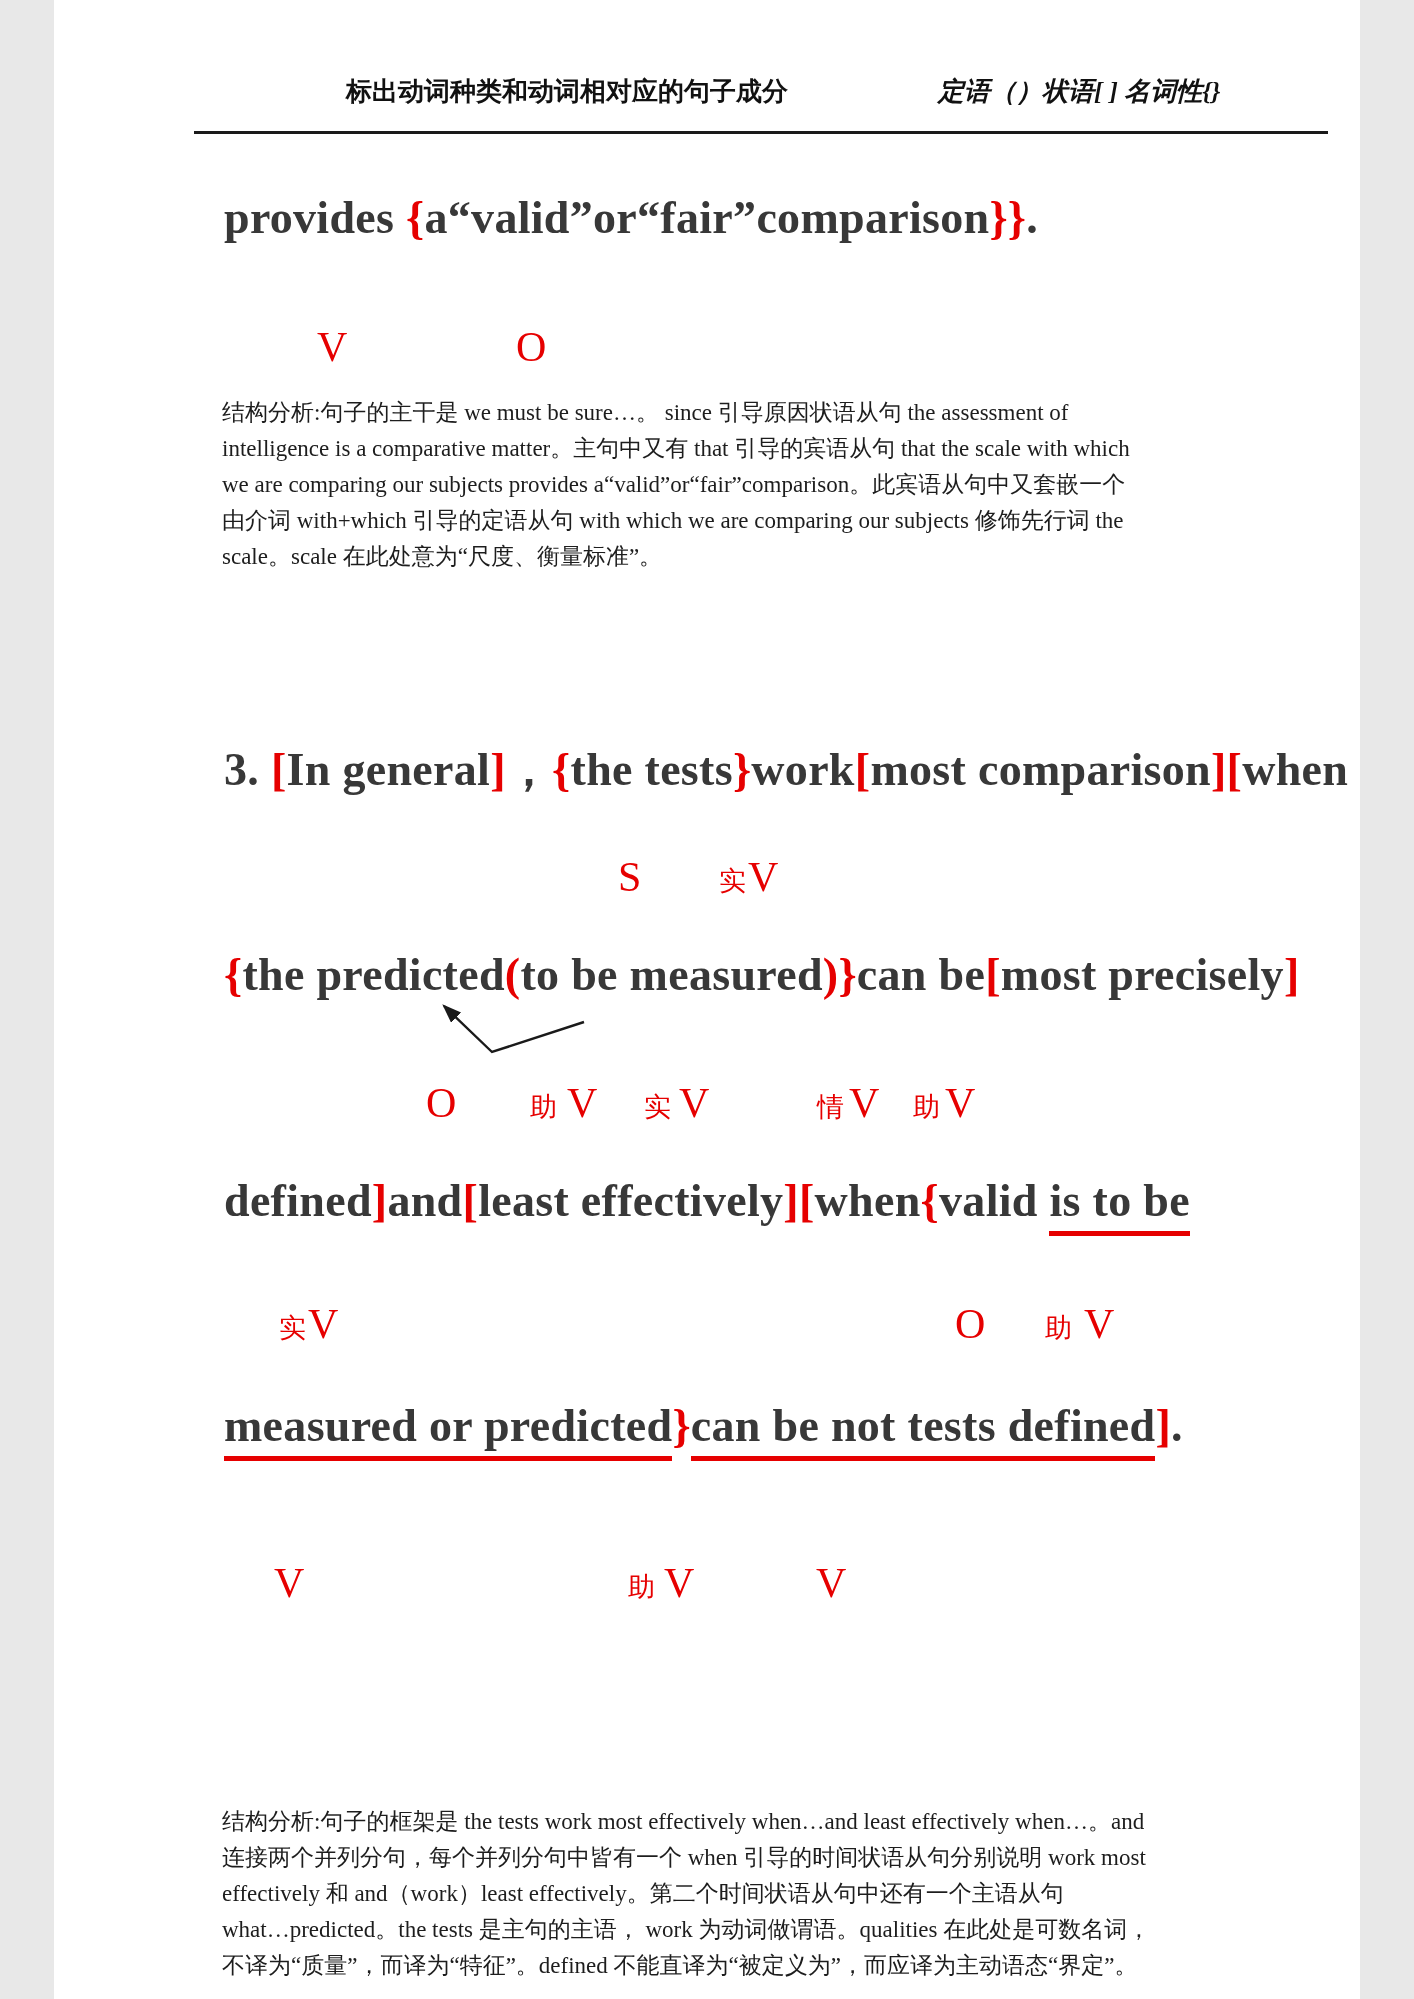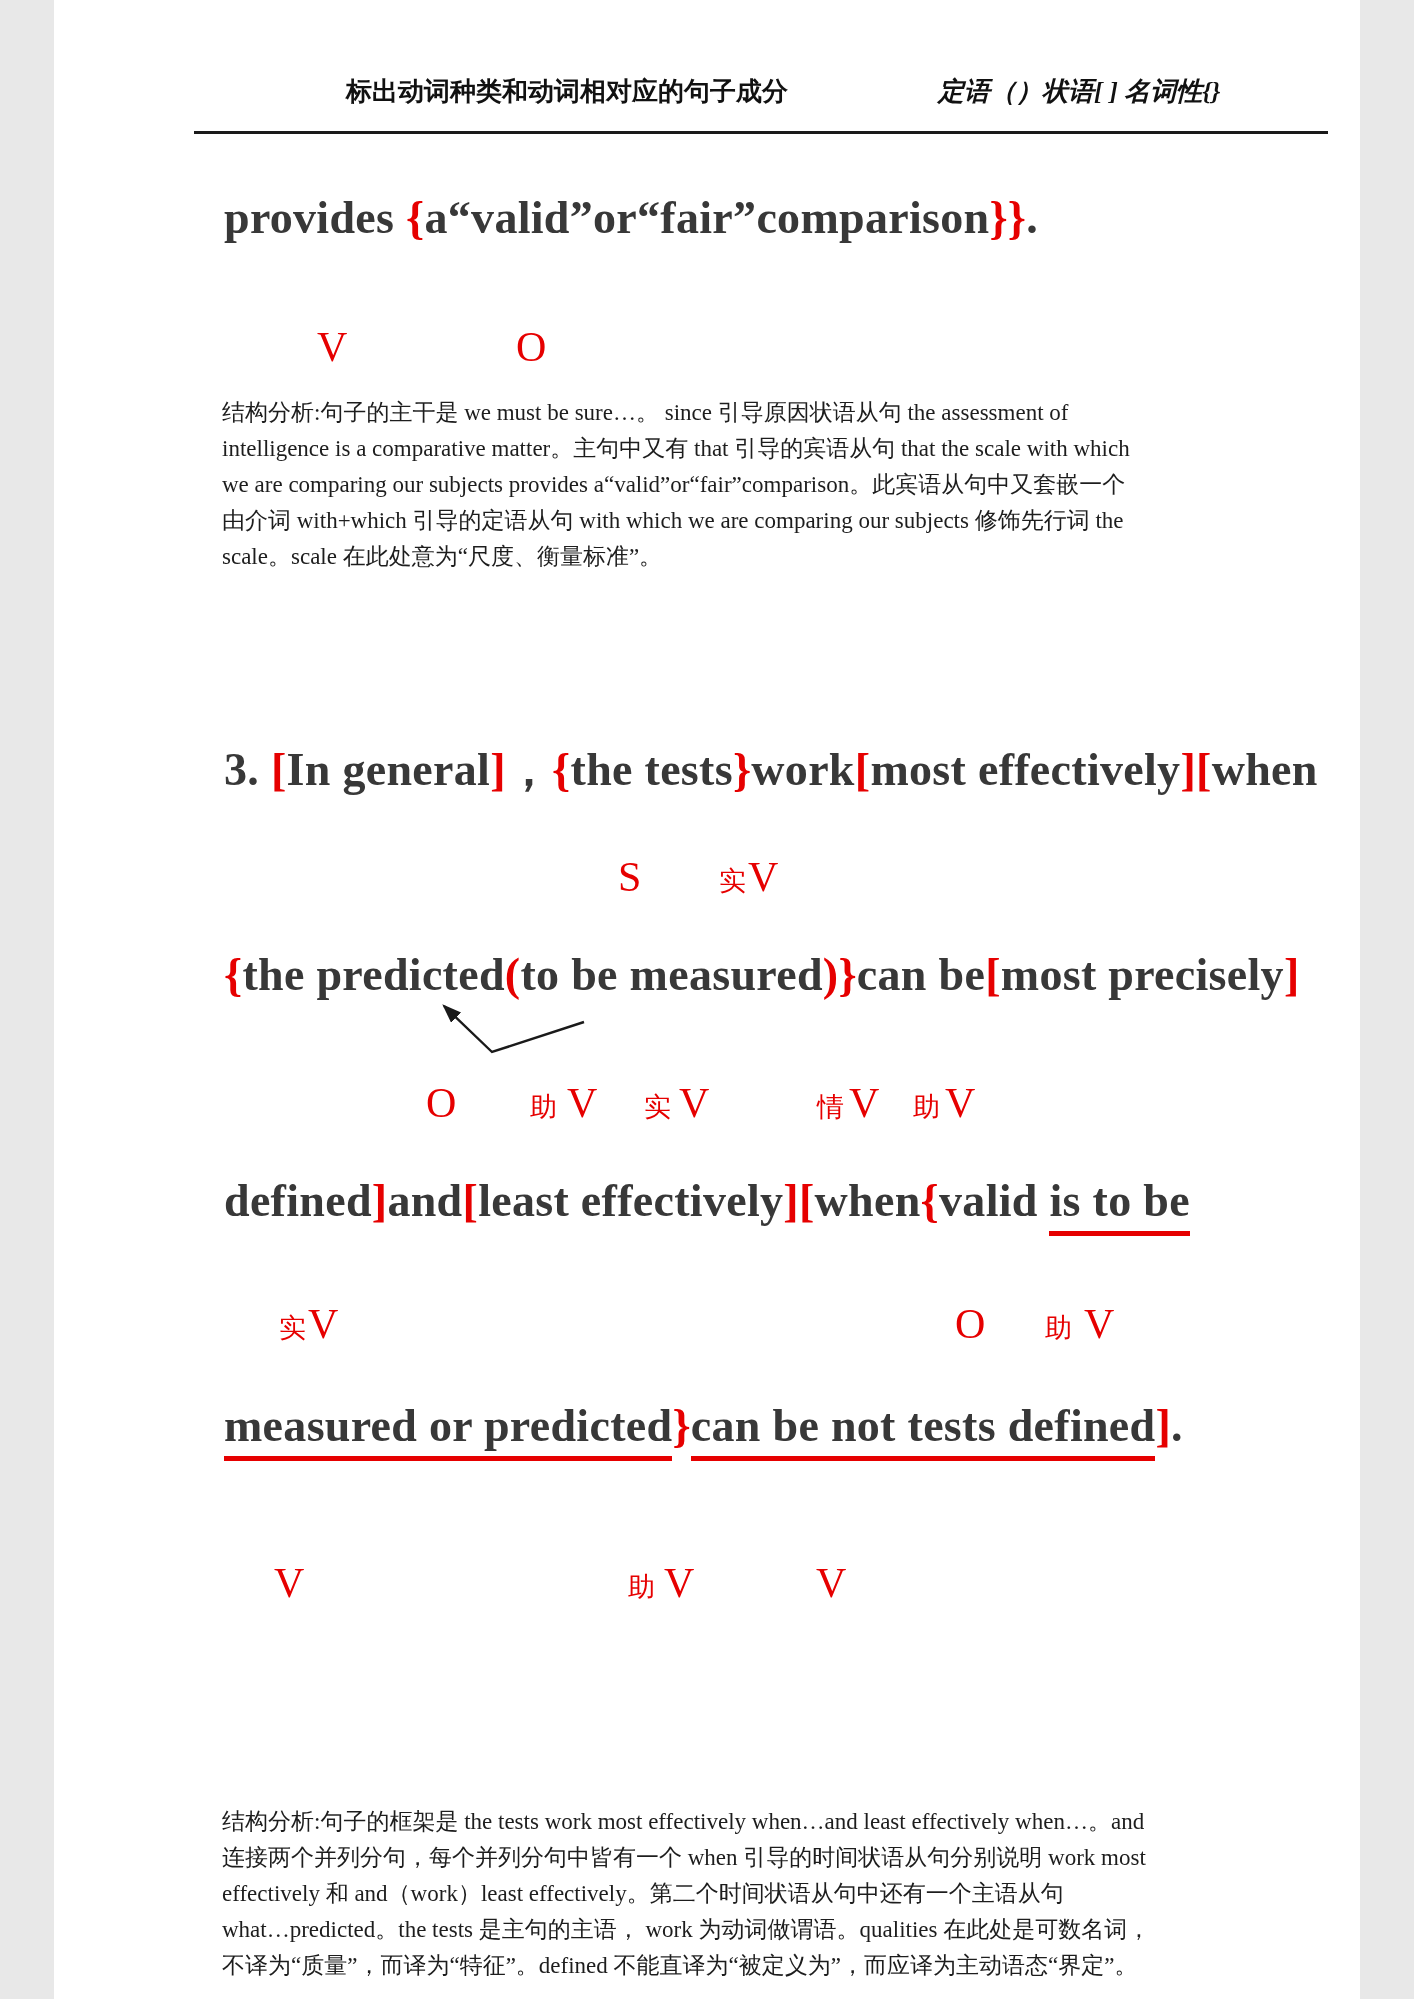--- a/index.html
+++ b/index.html
@@ -67,21 +67,21 @@
       <span class="lab big" style="left: 263px;">V</span>
       <span class="lab big" style="left: 462px;">O</span>
     </div>
 
   <div class="para para1">结构分析:句子的主干是 we must be sure…。 since 引导原因状语从句 the assessment of
 intelligence is a comparative matter。主句中又有 that 引导的宾语从句 that the scale with which
 we are comparing our subjects provides a“valid”or“fair”comparison。此宾语从句中又套嵌一个
 由介词 with+which 引导的定语从句 with which we are comparing our subjects 修饰先行词 the
 scale。scale 在此处意为“尺度、衡量标准”。</div>
 
-  <div class="bigline l-head3"><span class="k">3. </span><span class="r">[</span><span class="k">In general</span><span class="r">]</span><span class="k">，</span><span class="r">{</span><span class="k">the tests</span><span class="r">}</span><span class="k">work</span><span class="r">[</span><span class="k">most effectively</span><span class="r">][</span><span class="k">when</span></div>
+  <div class="bigline l-head3"><span class="k">3. </span><span class="r">[</span><span class="k">In general</span><span class="r">]</span><span class="k">，</span><span class="r">{</span><span class="k">the tests</span><span class="r">}</span><span class="k">work</span><span class="r">[</span><span class="k">most comparison</span><span class="r">][</span><span class="k">when</span></div>
 
   <div class="labrow row2">
       <span class="lab big" style="left: 564px;">S</span>
       <span class="lab small" style="left: 665px;">实</span>
       <span class="lab big" style="left: 694px;">V</span>
     </div>
 
   <div class="bigline l-qual"><span class="r">{</span><span class="k">the predicted</span><span class="r">(</span><span class="k">to be measured</span><span class="r">)}</span><span class="k">can be</span><span class="r">[</span><span class="k">most precisely</span><span class="r">]</span></div>
 
   <svg class="arrow" width="180" height="62" viewBox="0 0 180 62" xmlns="http://www.w3.org/2000/svg">

